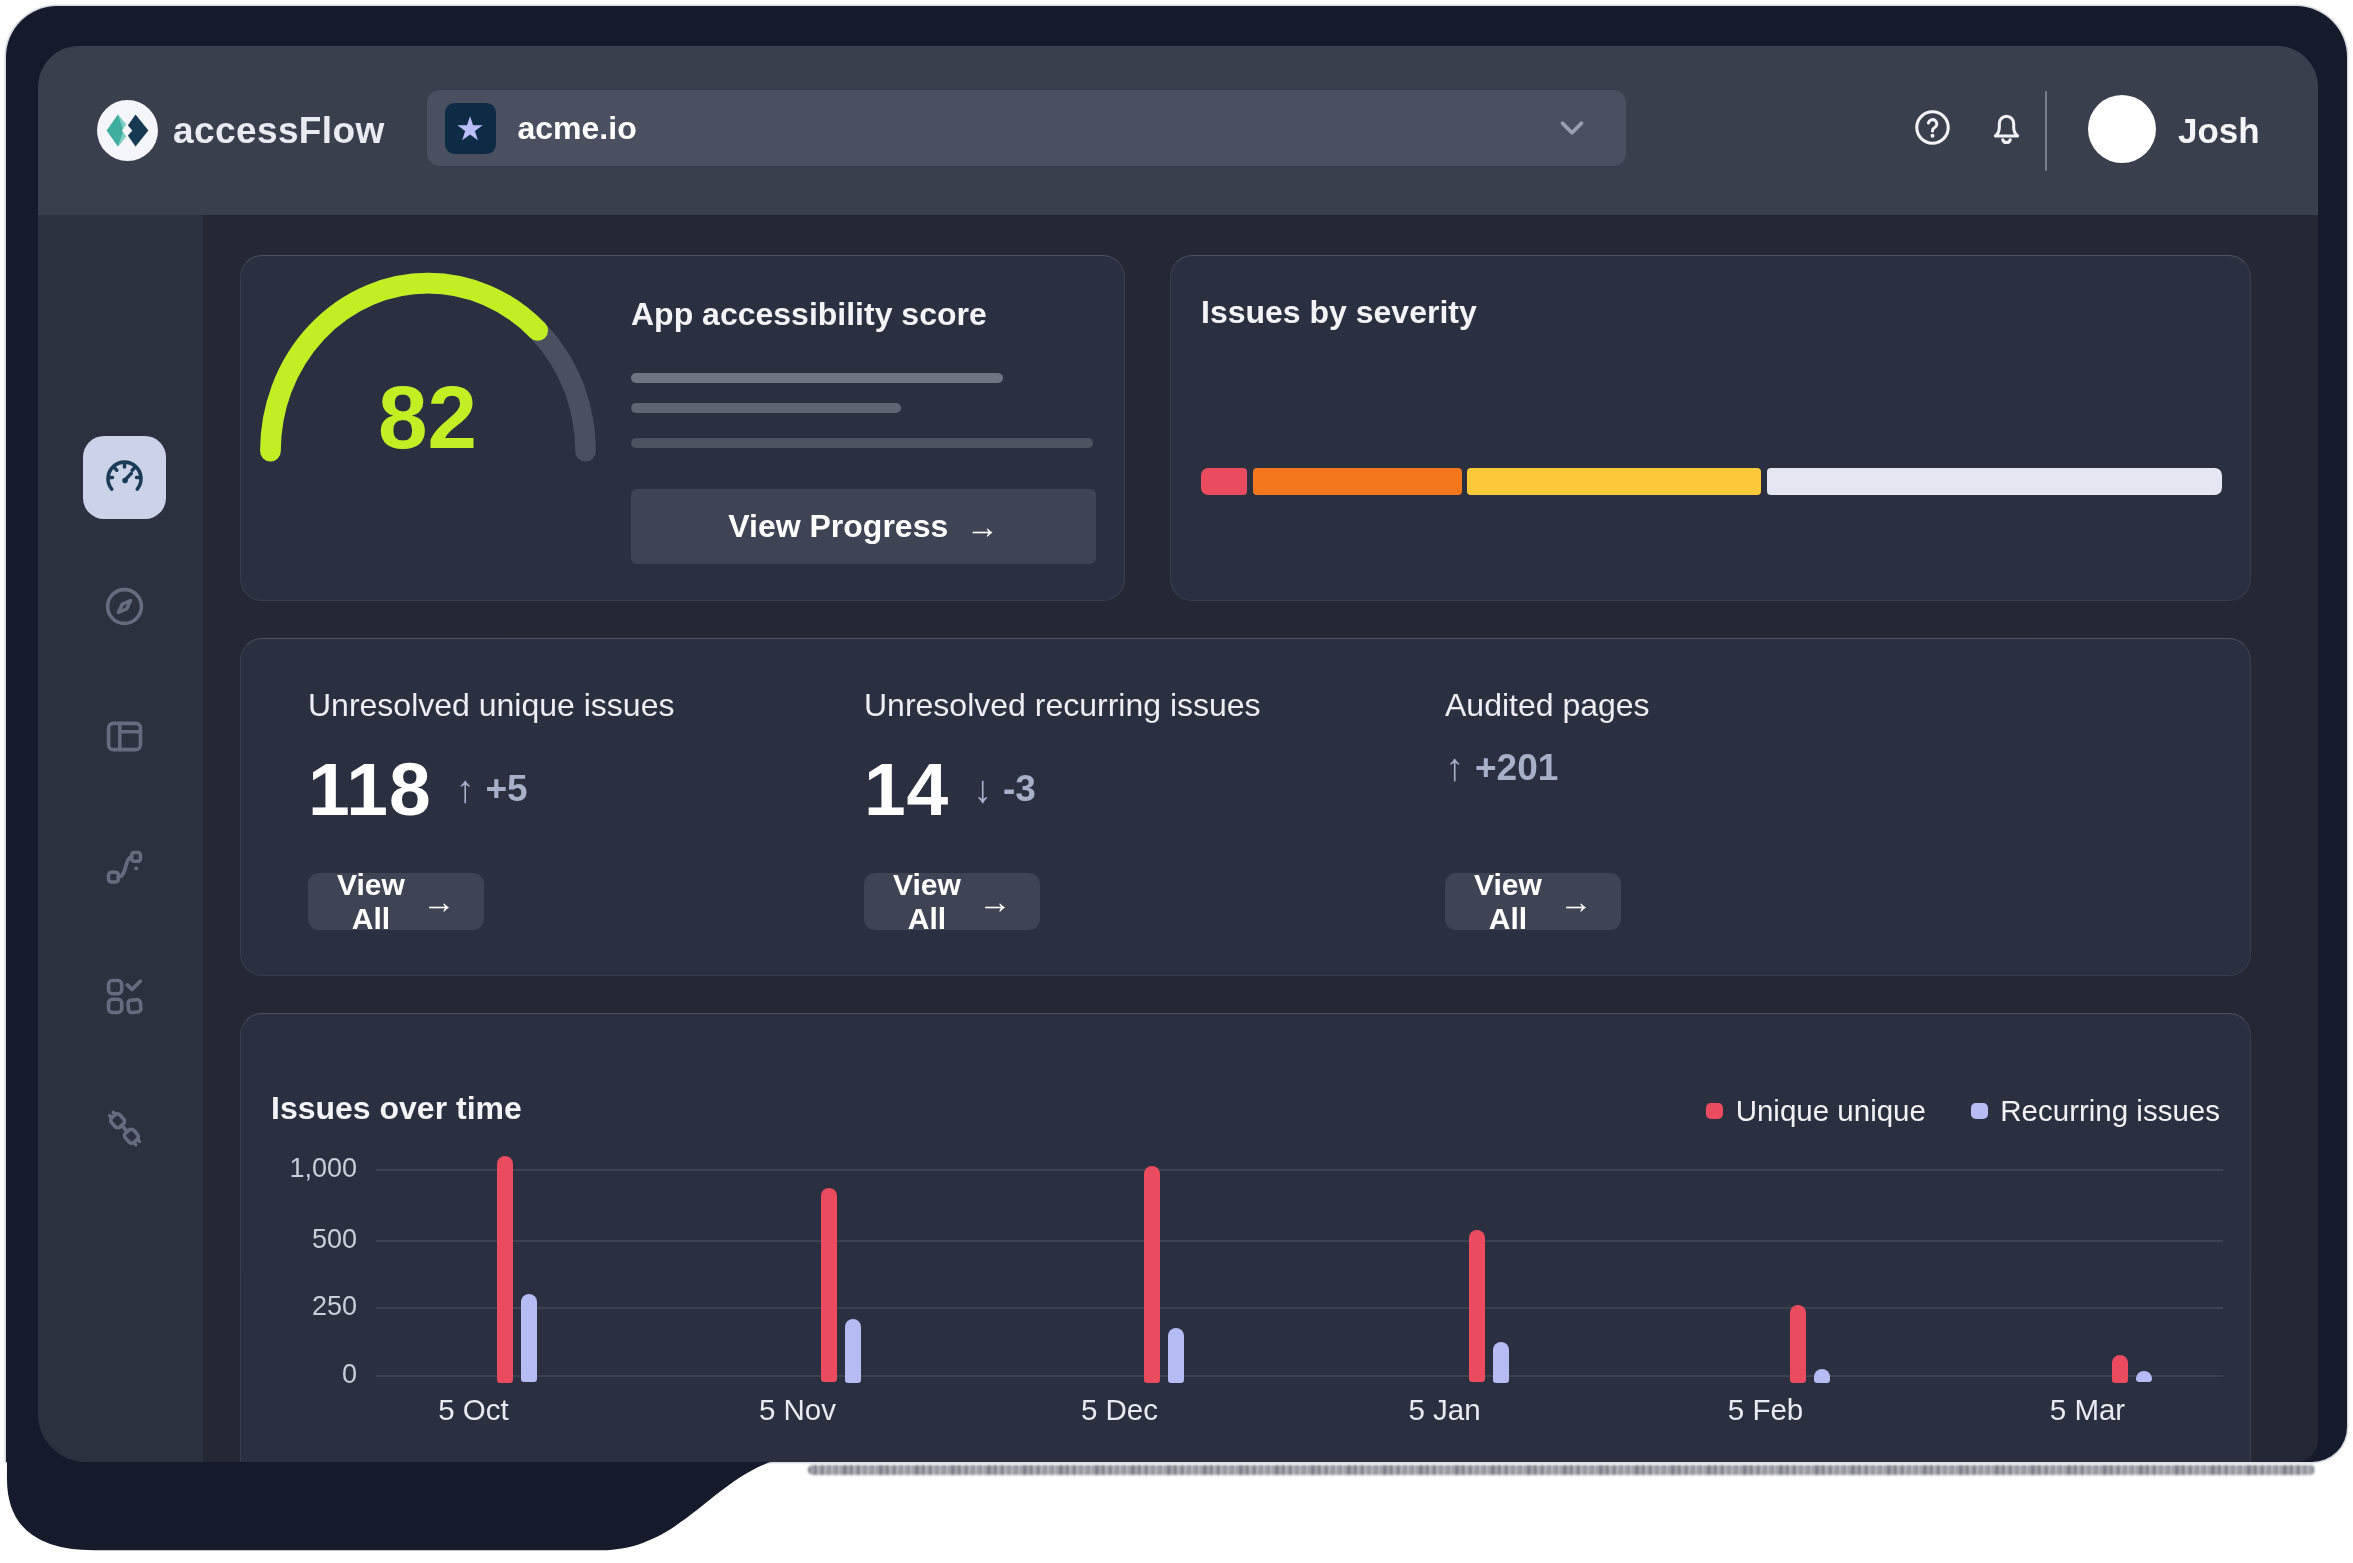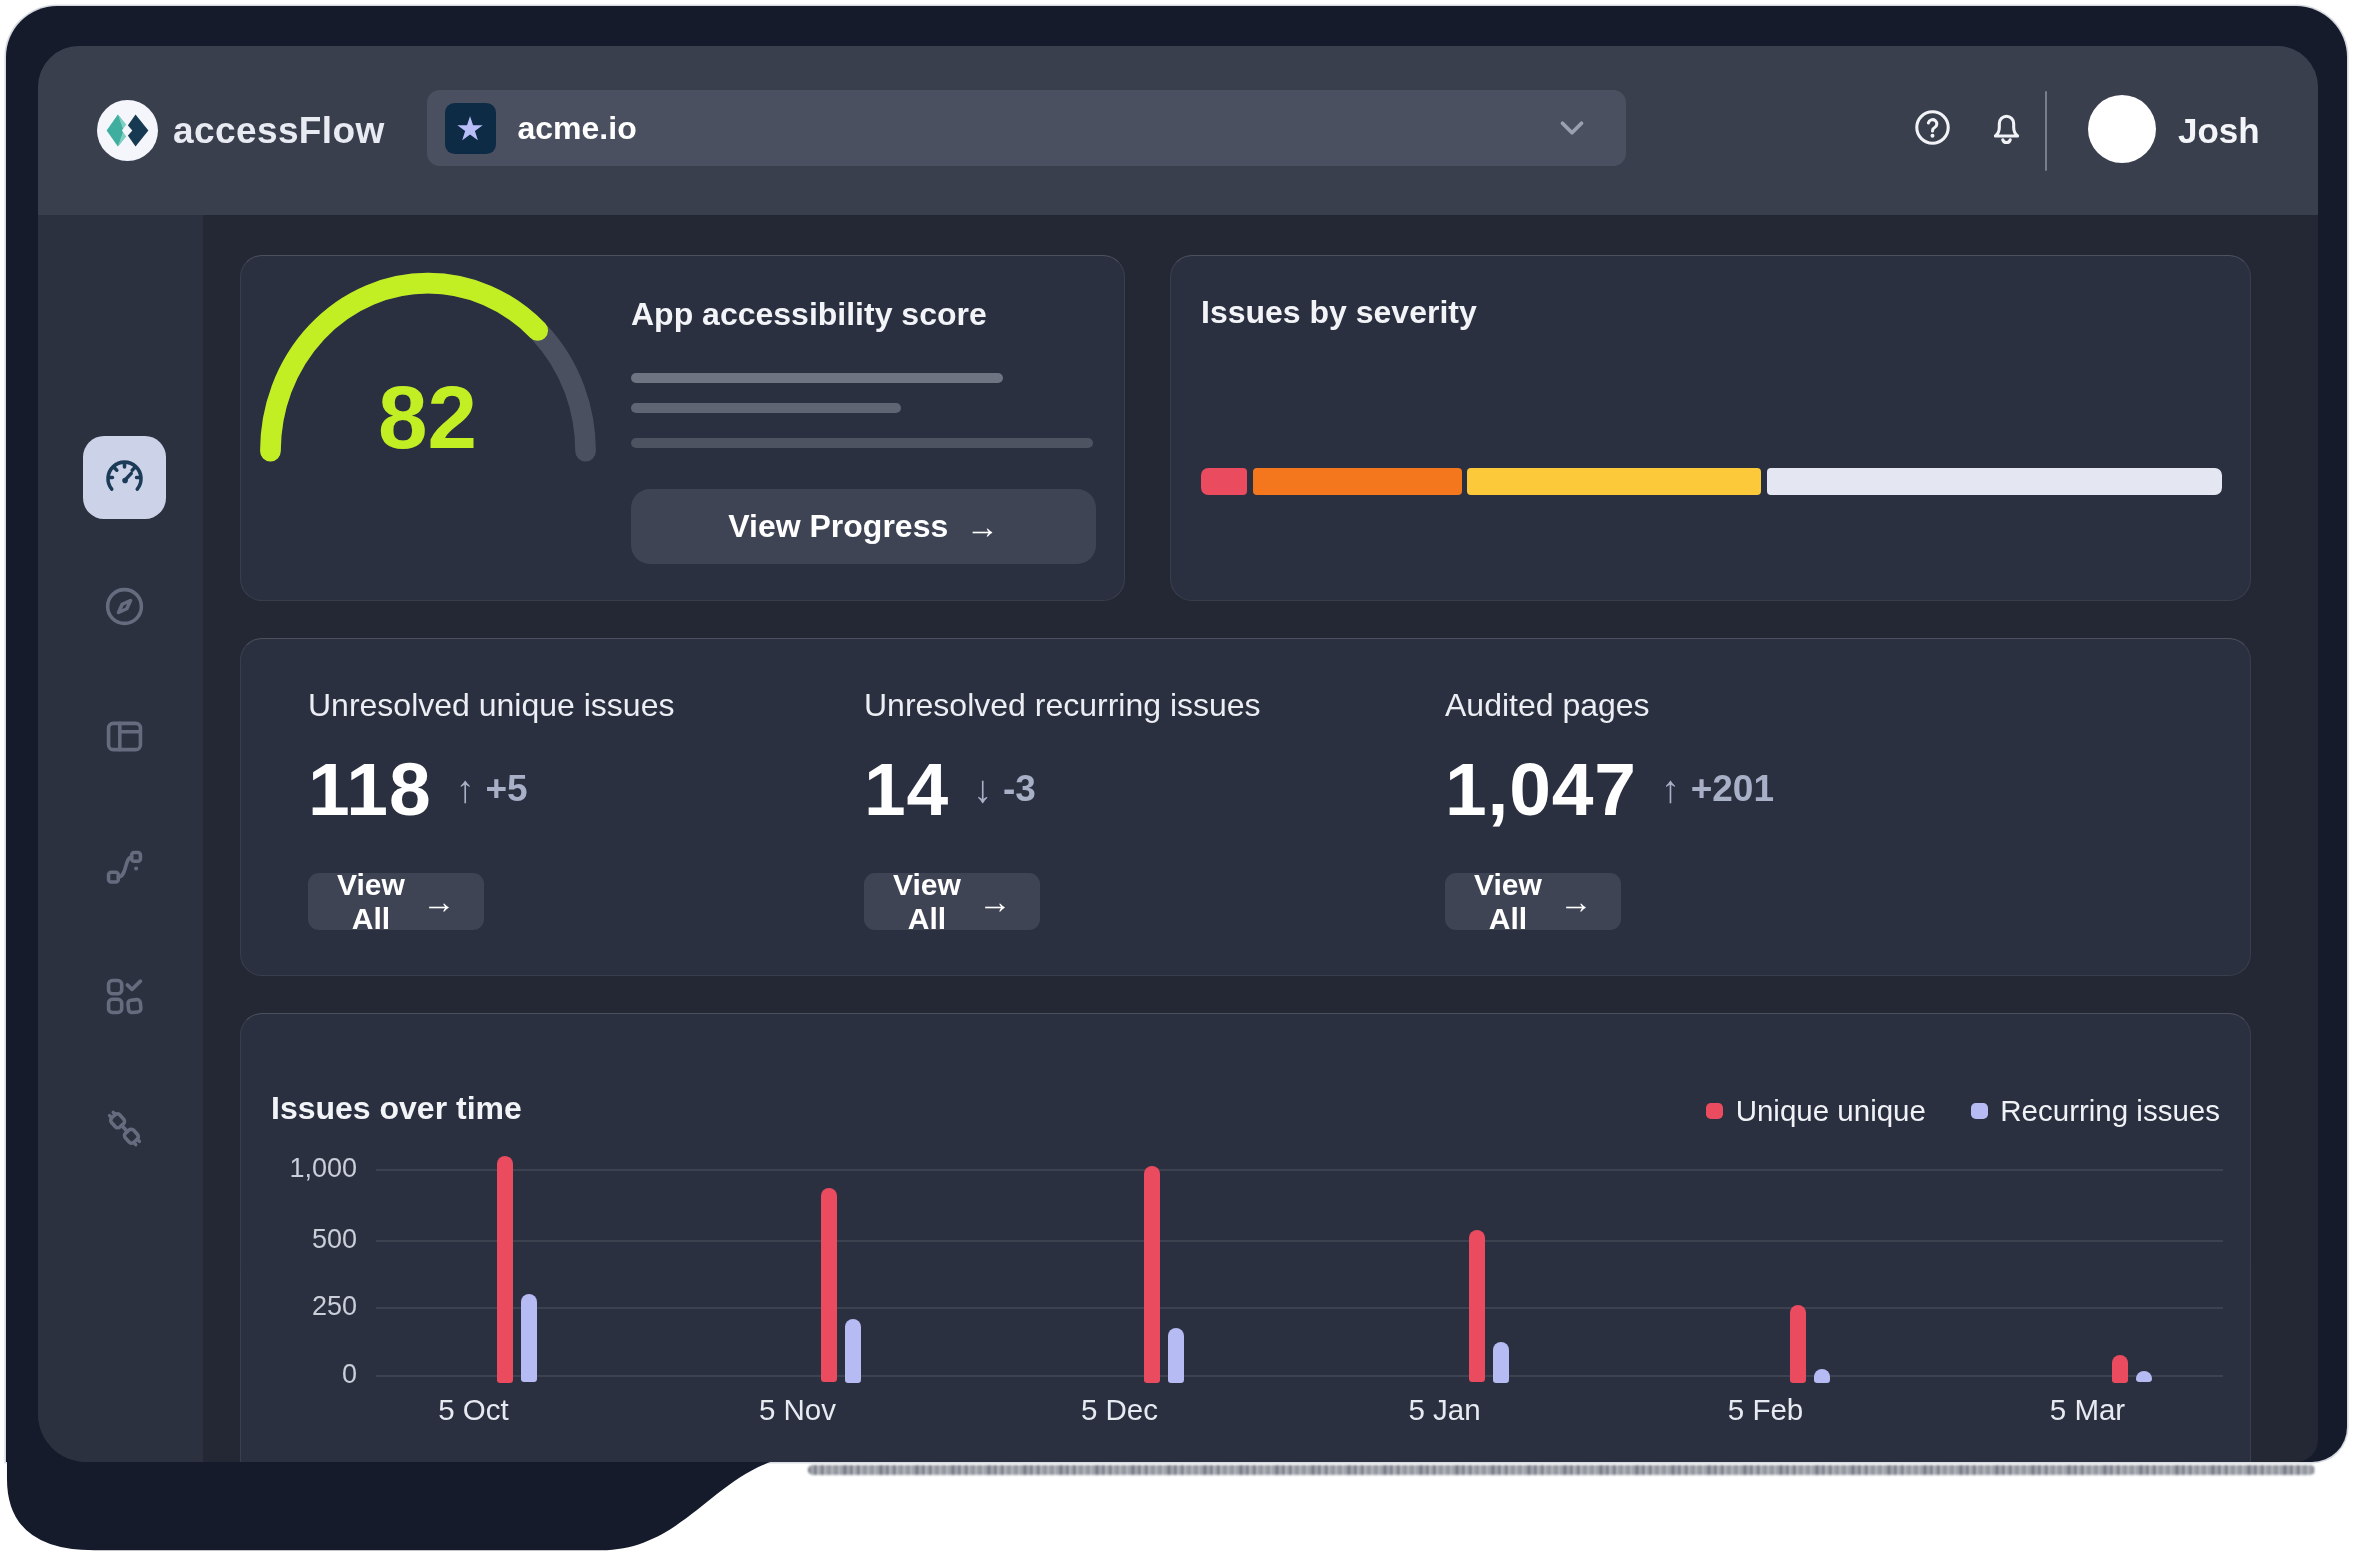--- a/index.html
+++ b/index.html
@@ -50,21 +50,21 @@
 
   
   #score-card{left:202px;top:209px;width:885px;height:346px;}
   #gauge-svg{position:absolute;left:0;top:0;}
   #score-value{position:absolute;left:107px;top:110px;width:159px;text-align:center;
     font-size:89px;font-weight:bold;color:#c2ef23;}
   #score-title{left:390px;top:40px;}
   .skeleton{position:absolute;left:390px;height:10.4px;border-radius:5.6px;}
   #btn-progress{position:absolute;left:390px;top:233px;width:465px;height:75px;}
   .pill-btn{display:flex;align-items:center;justify-content:center;gap:17.5px;background:#3e4454;
-    border:none;border-radius:19px;color:#ffffff;font-size:32px;font-weight:bold;
+    border:none;border-radius:6px;color:#ffffff;font-size:32px;font-weight:bold;
     font-family:"Liberation Sans",sans-serif;cursor:pointer;}
   .pill-arrow{font-weight:normal;font-size:33px;}
 
   
   #severity-card{left:1132px;top:209px;width:1081px;height:346px;}
   #severity-title{left:30px;top:38px;}
   #severity-bar{position:absolute;left:30px;top:212px;width:1021px;height:27px;display:flex;gap:5.6px;}
   .sev-seg{height:100%;border-radius:4px;}
   .sev-seg:first-child{border-radius:7.2px 4px 4px 7.2px;}
   .sev-seg:last-child{border-radius:4px 7.2px 7.2px 4px;}
@@ -236,21 +236,20 @@
           <span class="stat-delta"><span class="stat-arrow">↓</span>-3</span>
         </div>
         <button class="pill-btn">
           <span>View All</span>
           <span class="pill-arrow">→</span>
         </button>
       </div>
       <div class="stat" style="left: 1204px;">
         <div class="stat-label">Audited pages</div>
         <div class="stat-row">
-          <span class="stat-value">1,047</span>
           <span class="stat-delta"><span class="stat-arrow">↑</span>+201</span>
         </div>
         <button class="pill-btn">
           <span>View All</span>
           <span class="pill-arrow">→</span>
         </button>
       </div>
     </div>
 
   <div class="card" id="chart-card">

